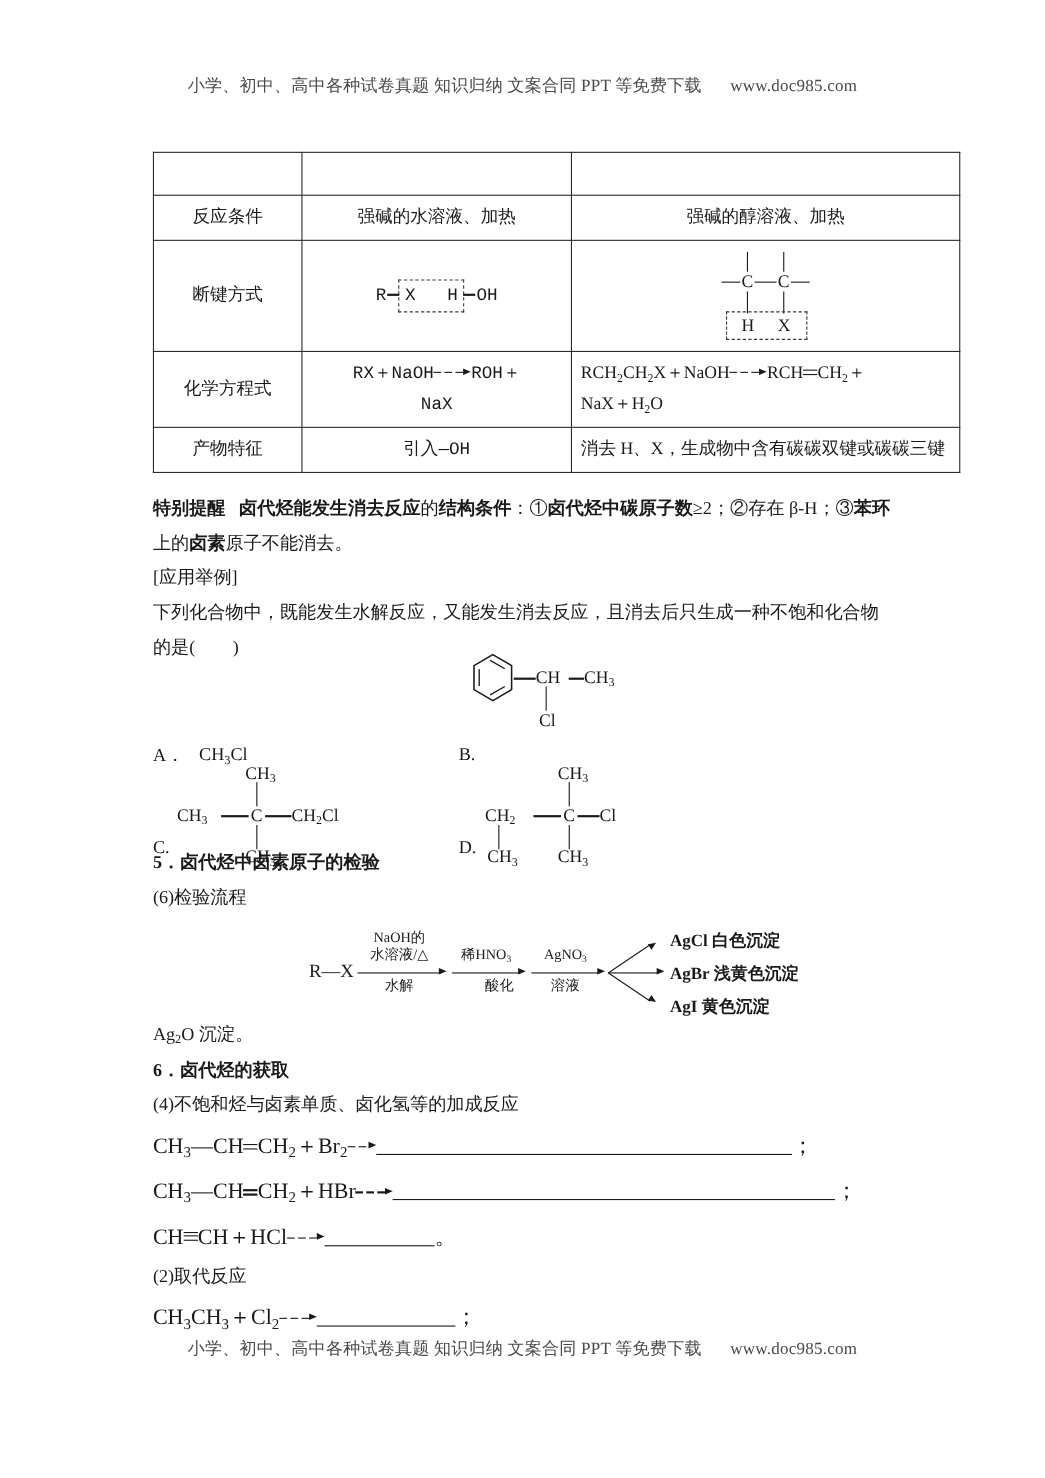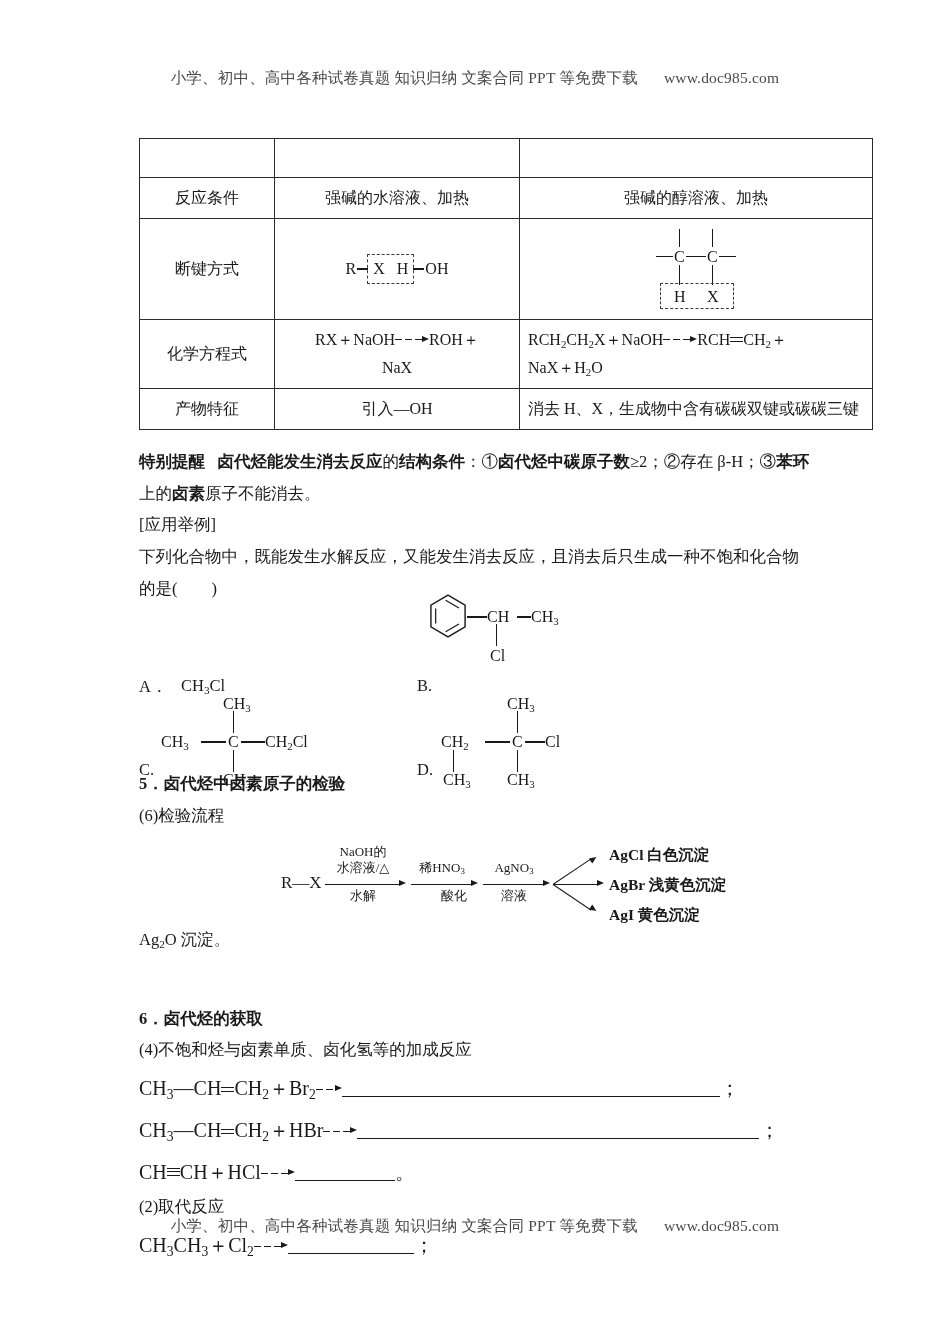--- a/index.html
+++ b/index.html
@@ -50,21 +50,21 @@
   }
   table.cmp td {
     border: 1px solid #2b2b2b;
     padding: 6px 8px;
     vertical-align: middle;
     line-height: 1.75;
   }
   .col-a { width: 118px; }
   .col-b { width: 228px; }
   .col-c { width: 336px; }
-  .ctr { text-align: center; }
+  .ctr { text-align: center; font-family: Liberation Mono, monospace; }
   .lft { text-align: left; }
   td.rowhdr { text-align: center; }
   tr.blankrow td { height: 26px; }
 
   sub { font-size: 0.68em; vertical-align: -0.28em; }
 
   
   .dashbox {
     display: inline-block;
     border: 1.4px dashed #3a3a3a;
@@ -113,21 +113,21 @@
   }
 
   
   .p {
     font-size: 16.5px;
     line-height: 1.92;
     margin: 0;
   }
   .tip { margin-top: 16px; }
   .b { font-weight: bold; font-family: Liberation Serif, serif; }
-  .sec { font-weight: bold; font-size: 16.5px; margin-top: 47px; }
+  .sec { font-weight: bold; font-size: 16.5px; }
   .mono-eq { font-size: 20px; }
 
   .blank {
     display: inline-block;
     border-bottom: 1.2px solid #1a1a1a;
     vertical-align: -2px;
   }
 
   
   .opts {

